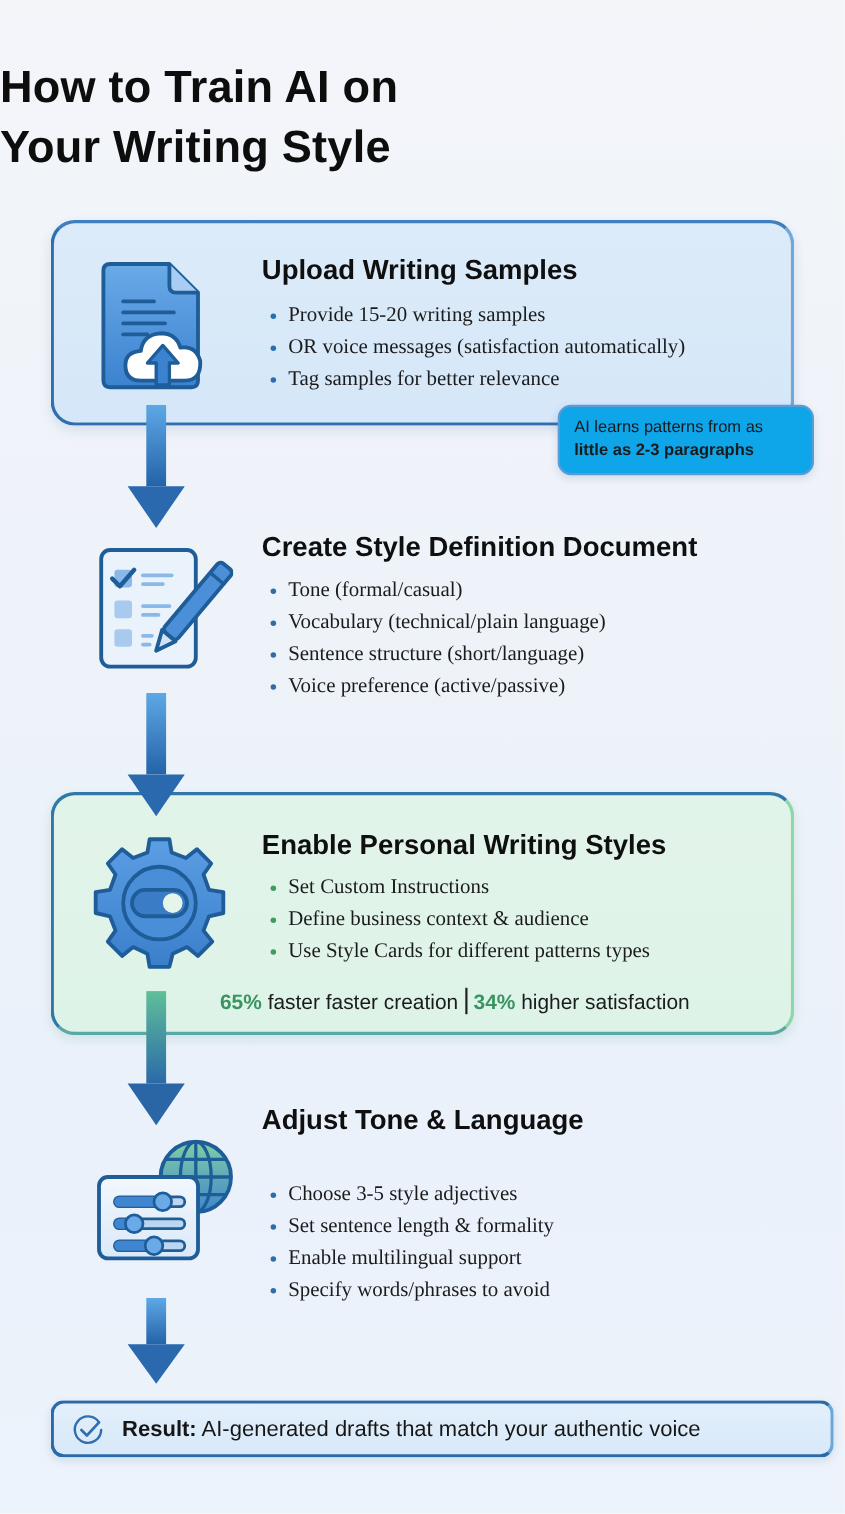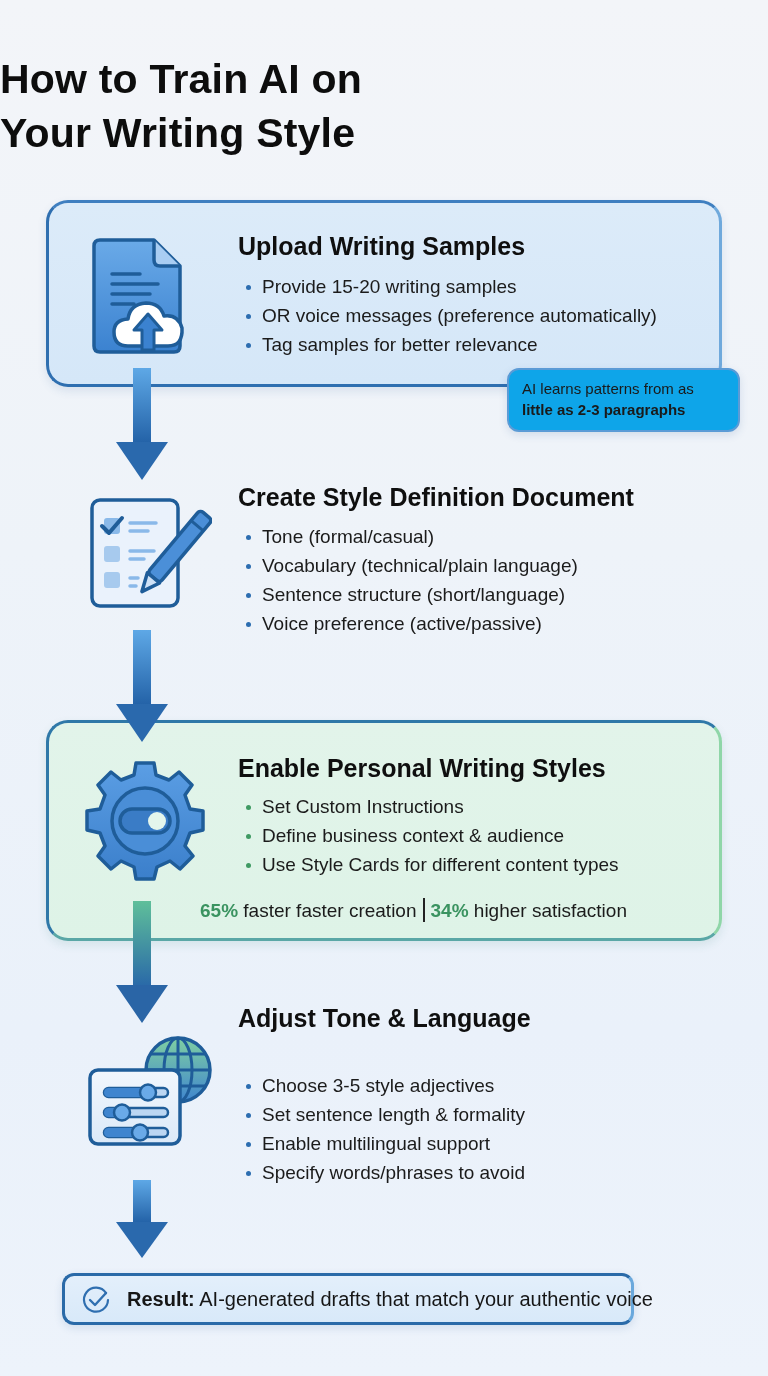--- a/index.html
+++ b/index.html
@@ -26,46 +26,45 @@
   .card-green {
     left:46px; top:720px; width:676px; height:221px;
     border:3px solid #2f78a8;
     border-right-color:#8fd6a8; border-bottom-color:#5aa7a6;
     background: linear-gradient(180deg, #e2f4ea 0%, #def3e7 100%);
     box-shadow: 0 4px 10px rgba(40,120,110,0.12);
   }
   .step-title {
     position:absolute; left:238px; font-size:25px; font-weight:bold; color:#0f0f0f; white-space:nowrap;
   }
-  .bullets { position:absolute; left:244px; margin:0; padding:0; list-style:none; }
+  .bullets { position:absolute; left:244px; margin:0; padding:0; list-style:none;font-family:Liberation Serif, serif; }
   .bullets li { font-size:19px; line-height:29px; color:#1b1b1b; white-space:nowrap; position:relative; padding-left:18px; }
   .bullets li::before {
     content:""; position:absolute; left:2px; top:13px; width:5px; height:5px; border-radius:50%; background:#2c6db0;
   }
   .bullets.green li::before { background:#3f9a63; }
   .icon { position:absolute; }
   .callout {
     position:absolute; left:507px; top:368px; width:233px; height:64px; box-sizing:border-box;
     border:2px solid #5b9bd6; border-radius:12px; background:#0ea5e9;
     padding:8px 0 0 13px; font-size:15px; line-height:21px; color:#1a1a1a;
     box-shadow: 0 3px 8px rgba(40,90,150,0.15);
   }
   .callout b { font-weight:bold;text-align:center; }
   .stats {
     position:absolute; left:200px; top:898px; font-size:19px; color:#1b1b1b; white-space:nowrap;
   }
   .stats .num { color:#3a9360; font-weight:bold; }
   .stats .sep { display:inline-block; width:2px; height:24px; background:#222; vertical-align:-5px; margin:0 6px; }
   .arrow { position:absolute; }
   .result {
-    position:absolute; left:46px; top:1273px; width:572px; height:52px; box-sizing:border-box;
+    position:absolute; left:46px; top:1273px; width:712px; height:52px; box-sizing:border-box;
     border:3px solid #2a6aa8; border-right-color:#6aa8dc; border-radius:12px;
     background: linear-gradient(180deg, #e3effb 0%, #d8e9f9 100%);
     box-shadow: 0 3px 8px rgba(40,90,150,0.14);
-    margin-left: 16px;
   }
   .result-text { position:absolute; left:62px; top:12px; font-size:20px; color:#161616; white-space:nowrap; }
   .result-text b { font-weight:bold; }
 </style>
 </head>
 <body>
 
 <div class="title">
   <div>How to Train AI on</div>
   <div>Your Writing Style</div>
@@ -86,21 +85,21 @@
   <line x1="24" y1="50" x2="70" y2="50" stroke="#1f5d99" stroke-width="3.5" stroke-linecap="round"></line>
   <line x1="24" y1="60" x2="62" y2="60" stroke="#1f5d99" stroke-width="3.5" stroke-linecap="round"></line>
   <line x1="24" y1="70" x2="46" y2="70" stroke="#1f5d99" stroke-width="3.5" stroke-linecap="round"></line>
   <path d="M40 112 Q26 112 26 98 Q26 86 40 85 Q42 70 58 69 Q72 69 76 82 Q90 80 94 94 Q95 112 80 112 Z" fill="#ffffff" stroke="#1f5d99" stroke-width="3.5" stroke-linejoin="round"></path>
   <path d="M60 80 L74 96 H66 V116 H54 V96 H46 Z" fill="#3b82d0" stroke="#1f5d99" stroke-width="3" stroke-linejoin="round"></path>
 </svg>
 
 <div class="step-title" style="top:232px">Upload Writing Samples</div>
 <ul class="bullets" style="top:272px">
   <li>Provide 15-20 writing samples</li>
-  <li>OR voice messages (preference automatically)</li>
+  <li>OR voice messages (satisfaction automatically)</li>
   <li>Tag samples for better relevance</li>
 </ul>
 
 <svg class="arrow" style="left:114px;top:368px" width="56" height="114" viewBox="0 0 56 114">
   <defs>
       <linearGradient id="ar1" x1="0" y1="0" x2="0" y2="1">
         <stop offset="0" stop-color="#5ea8e6"></stop>
         <stop offset="1" stop-color="#2463a8"></stop>
       </linearGradient>
     </defs>
@@ -167,21 +166,21 @@
     <circle r="33" fill="#4a8ed7" stroke="#1f5d99" stroke-width="3.5"></circle>
     <rect x="-25" y="-12" width="50" height="24" rx="12" fill="#3a7cc6" stroke="#1f5d99" stroke-width="3.5"></rect>
     <circle cx="12" cy="0" r="9" fill="#e4f6ec"></circle>
   </g>
 </svg>
 
 <div class="step-title" style="top:754px">Enable Personal Writing Styles</div>
 <ul class="bullets green" style="top:792px">
   <li>Set Custom Instructions</li>
   <li>Define business context &amp; audience</li>
-  <li>Use Style Cards for different content types</li>
+  <li>Use Style Cards for different patterns types</li>
 </ul>
 
 <div class="stats">
   <span class="num">65%</span><span> faster faster creation</span><span class="sep"></span><span class="num">34%</span><span> higher satisfaction</span>
 </div>
 
 <svg class="arrow" style="left:114px;top:901px" width="56" height="124" viewBox="0 0 56 124">
   <defs>
       <linearGradient id="ar3" x1="0" y1="0" x2="0" y2="1">
         <stop offset="0" stop-color="#5fbf9a"></stop>

